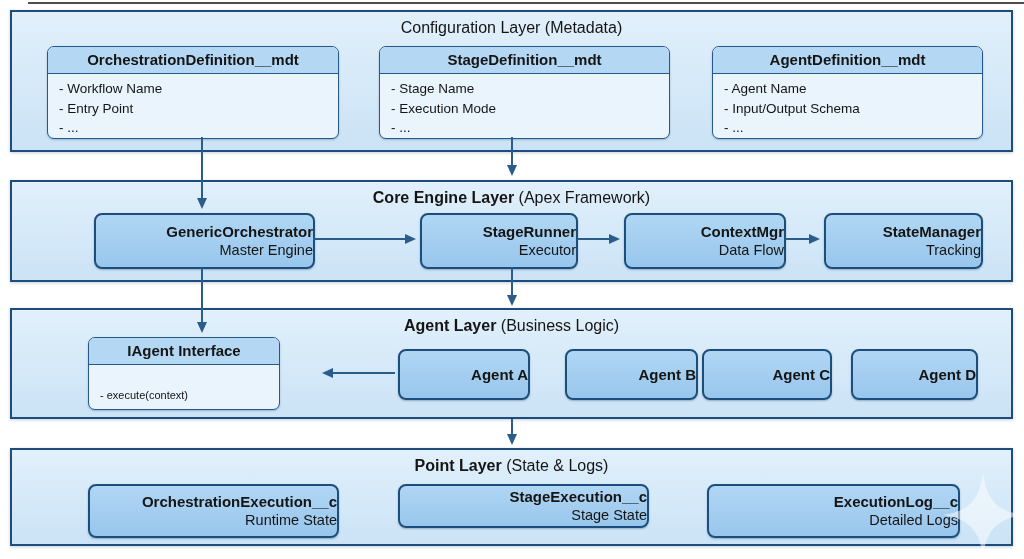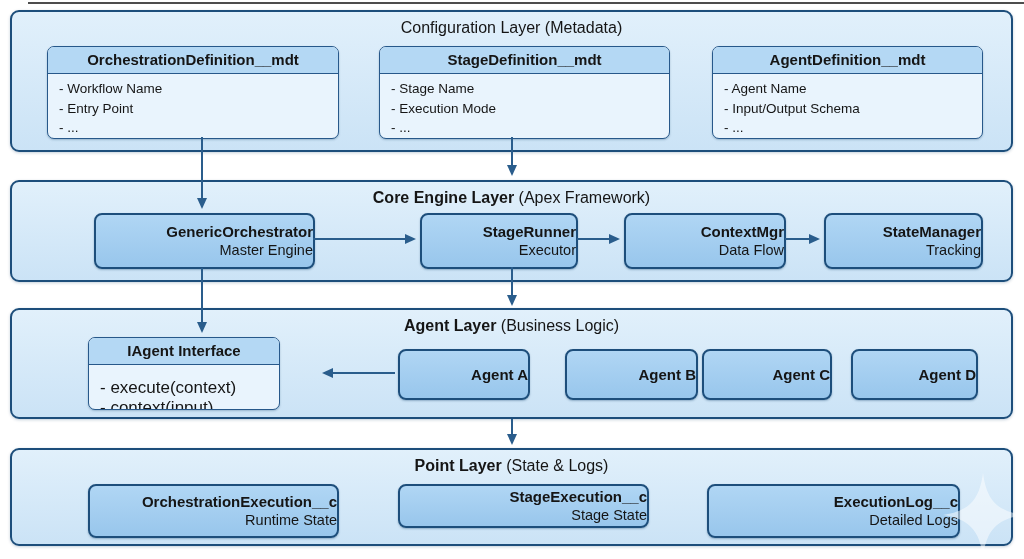--- a/index.html
+++ b/index.html
@@ -10,21 +10,21 @@
   *{box-sizing:border-box;}
   html,body{margin:0;padding:0;}
   body{
     width:1024px;height:559px;position:relative;background:#ffffff;
     font-family:"Liberation Sans",sans-serif;color:var(--text);overflow:hidden;
   }
   .top-line{position:absolute;left:28px;top:2px;width:996px;height:2px;background:#2e2e2e;opacity:.85;}
   .layer{
     position:absolute;left:10px;width:1003px;
     background:linear-gradient(180deg,var(--panel_bg_top),var(--panel_bg_bottom));
-    border:2px solid var(--panel_border);border-radius:9px;
+    border:2px solid var(--panel_border);border-radius:0;
     box-shadow:0 1px 3px rgba(23,68,110,.25);
   }
   .layer-title{
     position:absolute;left:0;right:0;top:6px;text-align:center;
     font-size:16px;line-height:20px;white-space:pre;
   }
   .t-main{font-weight:700;}
   .layer[data-name="configuration-layer"] .t-main{font-weight:400;}
   .t-suffix{font-weight:400;}
   
@@ -106,21 +106,21 @@
     <div class="b-title" data-name="box-title">StateManager</div>
     <div class="b-sub" data-name="box-subtitle">Tracking</div>
   </div>
 </section>
 
 <section class="layer" style="top:308px;height:111px;" data-name="agent-layer">
   <div class="layer-title" data-name="agent-layer-title"><span class="t-main" data-name="layer-title-text">Agent Layer</span><span class="t-suffix" data-name="layer-title-suffix"> (Business Logic)</span></div>
 
   <div class="tbox" style="left:76px;top:27px;width:192px;height:73px;" data-name="iagent-interface-box">
     <div class="tbox-head" data-name="box-title">IAgent Interface</div>
-    <ul class="tbox-body" style="font-size:17px;line-height:20px;padding-top:13px;" data-name="box-method-list">
+    <ul class="tbox-body" style="font-size:11px;line-height:20px;padding-top:20px;" data-name="box-method-list">
       <li data-name="method-item">- execute(context)</li>
       <li data-name="method-item">- context(input)</li>
     </ul>
   </div>
 
   <div class="sbox" style="left:386px;top:39px;width:132px;height:51px;" data-name="agent-a-box">
     <div class="b-title" data-name="box-title">Agent A</div>
   </div>
   <div class="sbox" style="left:553px;top:39px;width:133px;height:51px;" data-name="agent-b-box">
     <div class="b-title" data-name="box-title">Agent B</div>

